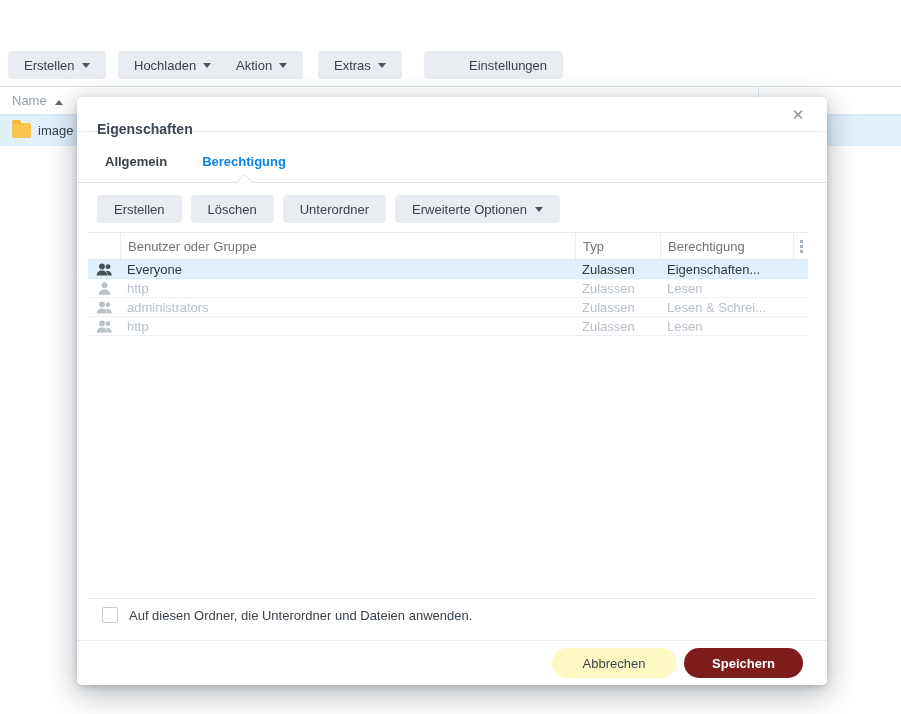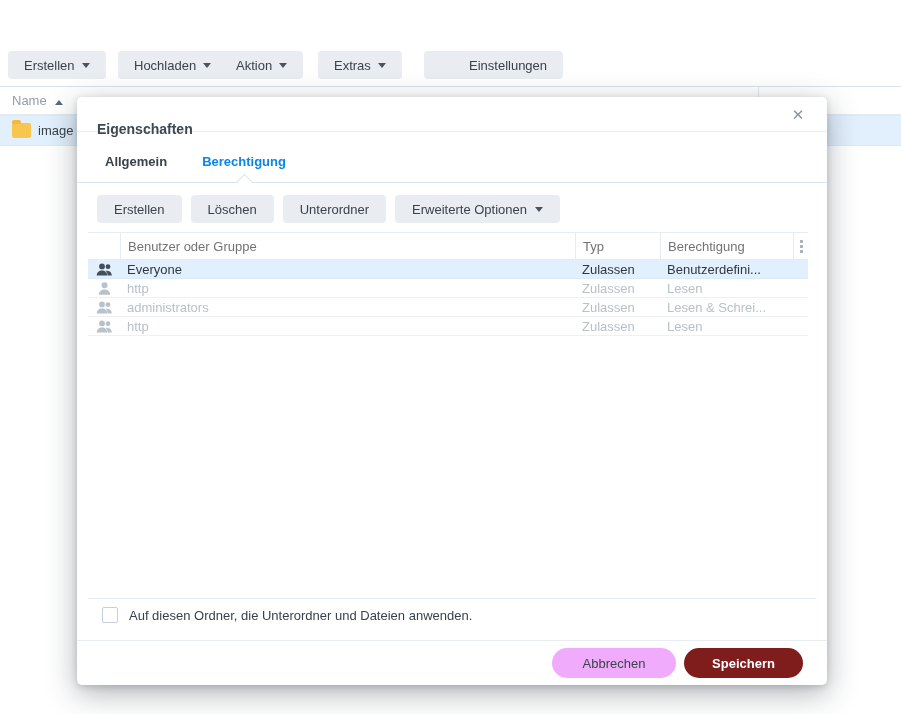--- a/index.html
+++ b/index.html
@@ -92,21 +92,21 @@
   
   .apply-row { position:absolute; left:25px; top:510px; display:flex; align-items:center; gap:11px; }
   .checkbox { width:16px; height:16px; border:1px solid #c6d0da; border-radius:2px; background:#fff; cursor:pointer; }
   .apply-label { color:#39424b; }
 
   
   .dlg-footer-line { position:absolute; left:0; top:543px; width:100%; height:1px; background:#e8edf2; }
   .dlg-footer { position:absolute; left:0; top:551px; width:100%; height:30px; }
   .pill { position:absolute; height:30px; border-radius:15px; display:flex; align-items:center;
     justify-content:center; cursor:pointer; }
-  .pill.cancel { right:151px; width:124px; background:#f0abfc; color:#3c434a; }
+  .pill.cancel { right:151px; width:124px; background:#fef9c3; color:#3c434a; }
   .pill.save { right:24px; width:119px; background:#7f1d1d; color:#fff; font-weight:bold; }
 
   svg { display:block; }
 </style>
 </head>
 <body>
 
 <div class="app">
 
 
@@ -190,21 +190,21 @@
         <div class="row-icon">
           <svg width="17" height="15" viewBox="0 0 17 15" class="icon-dark">
               <circle cx="6" cy="4.4" r="2.9"></circle>
               <path d="M.7 13.6c0-3 2.3-5 5.3-5s5.3 2 5.3 5z"></path>
               <circle cx="12" cy="4.7" r="2.4"></circle>
               <path d="M11.3 8.7c2.6.1 4.4 1.9 4.6 4.9h-4.2c-.1-2-.7-3.6-2-4.6.5-.2 1-.3 1.6-.3z"></path>
             </svg>
         </div>
         <div class="cell col-name">Everyone</div>
         <div class="cell col-typ">Zulassen</div>
-        <div class="cell col-perm">Benutzerdefini...</div>
+        <div class="cell col-perm">Eigenschaften...</div>
       </div>
 
       <div class="perm-row inherited">
         <div class="row-icon">
           <svg width="15" height="15" viewBox="0 0 15 15" class="icon-gray">
               <circle cx="7.5" cy="4.3" r="3"></circle>
               <path d="M1.8 13.8c0-3.2 2.5-5.2 5.7-5.2s5.7 2 5.7 5.2z"></path>
             </svg>
         </div>
         <div class="cell col-name">http</div>

